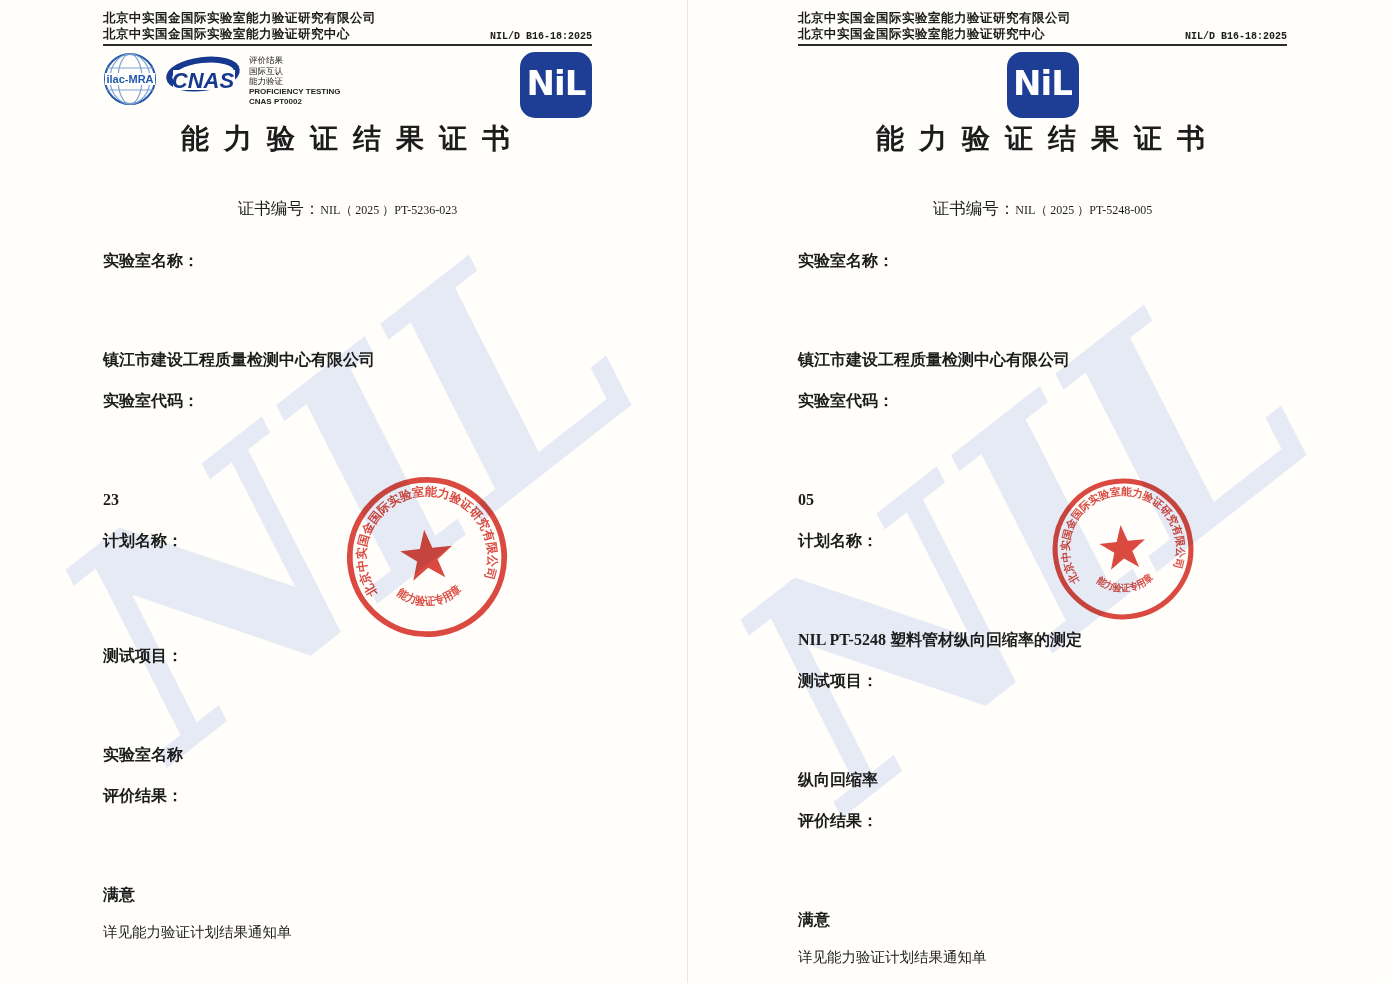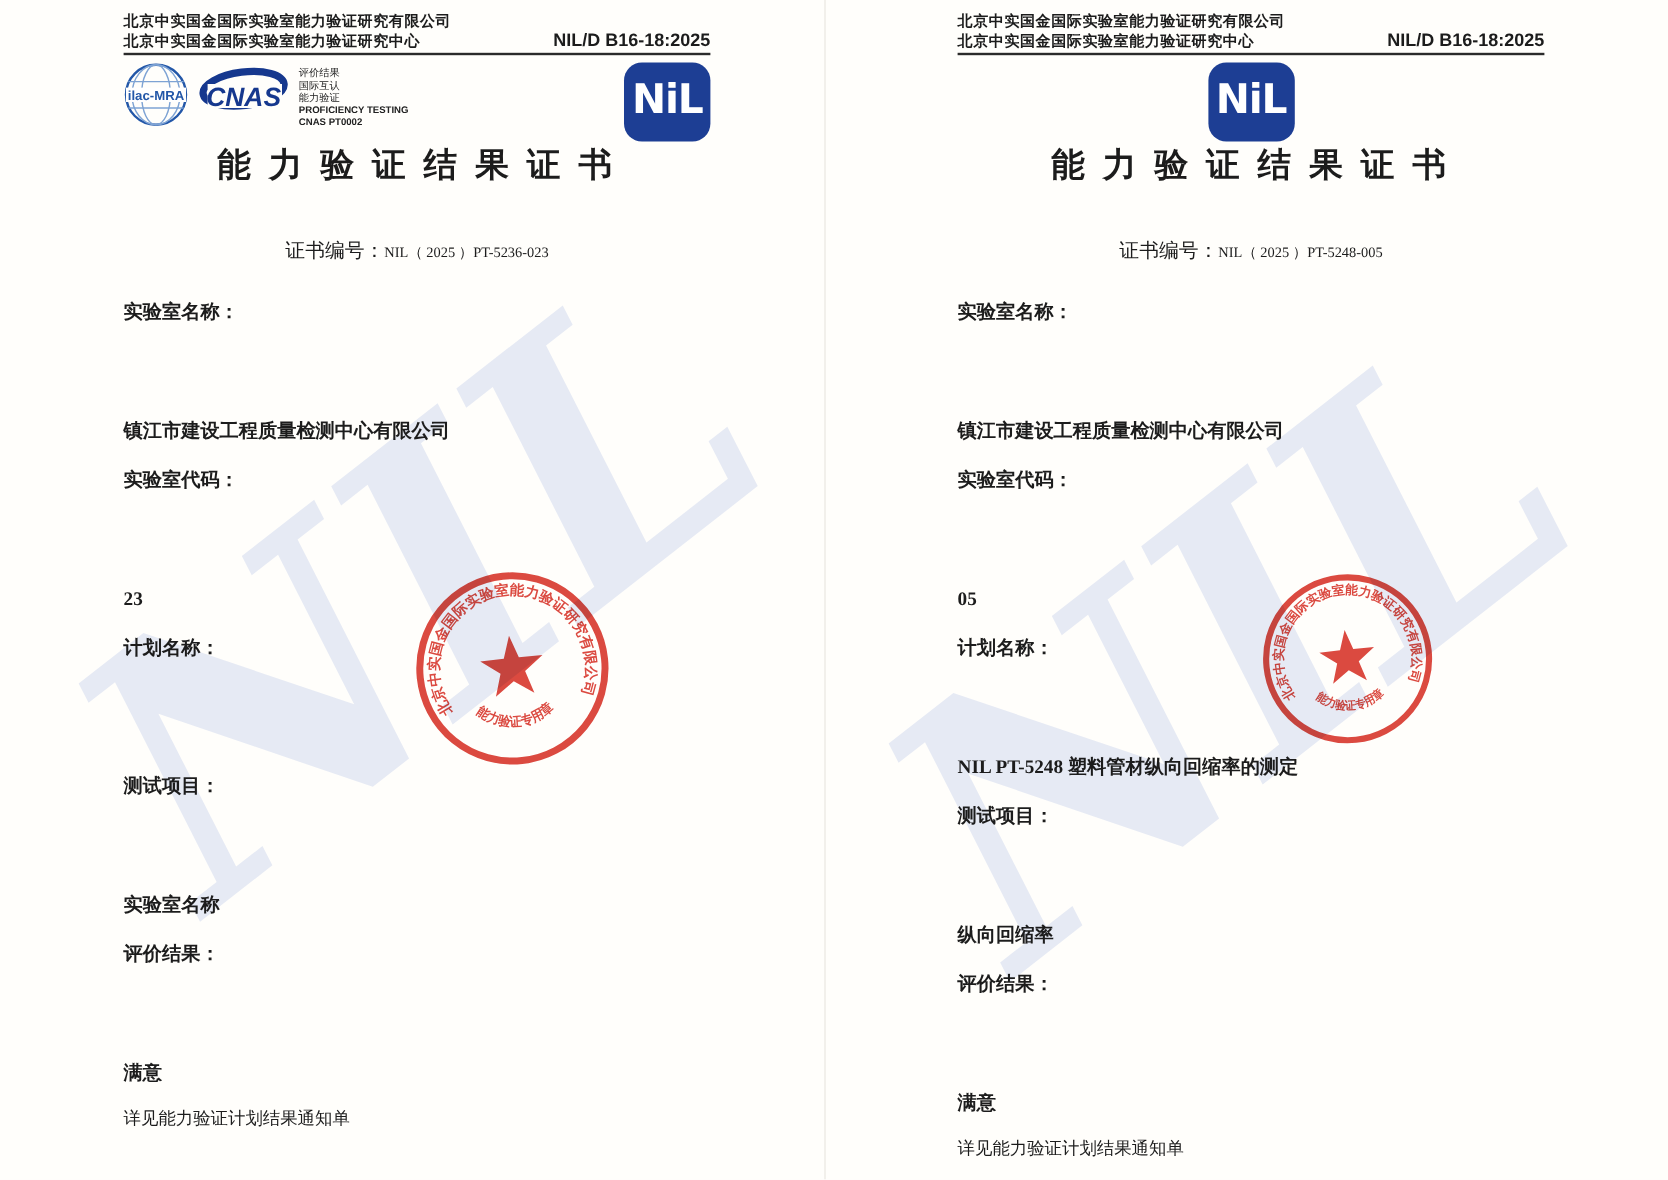--- a/index.html
+++ b/index.html
@@ -5,21 +5,21 @@
   * { margin:0; padding:0; box-sizing:border-box; }
   html,body { width:1390px; height:983px; background:#fffefb; overflow:hidden;
               font-family:"Liberation Serif","DejaVu Serif",serif; color:#1c1c1c; }
   .sheet { position:relative; width:1390px; height:983px; display:flex; }
   .page { position:relative; width:695px; height:983px; padding:10px 103px 0 103px; }
   .divider { position:absolute; left:687px; top:0; width:1px; height:983px; background:#e9e6e0; }
 
   
   .hdr { position:relative; z-index:3; display:flex; justify-content:space-between; align-items:flex-end; }
   .hdr-left div { font-size:12.5px; font-weight:600; line-height:16px; letter-spacing:.5px; }
-  .hdr-right { font-family:Liberation Sans, sans-serif; font-size:15px; font-weight:700; }
+  .hdr-right { font-family:Liberation Mono, monospace; font-size:10px; font-weight:700; }
   .hdr-rule { position:relative; z-index:3; height:0; border-bottom:2px solid #2b2b2b; margin-top:2px; }
 
   
   .logo-row { position:relative; z-index:3; margin-top:6px; height:70px; display:flex; align-items:flex-start; }
   .logo-row.centered { justify-content:center; }
   .accred { display:flex; align-items:flex-start; gap:8px; }
   .accred-text { margin-top:3px; font-family:"Liberation Sans","DejaVu Sans",sans-serif; }
   .accred-text .cn { font-size:8.5px; line-height:10.5px; color:#222; }
   .accred-text .en { font-size:8px; line-height:10.5px; font-weight:700; color:#222; }
   .nil-logo { width:72px; height:66px; background:#1d3e94; border-radius:15px;

